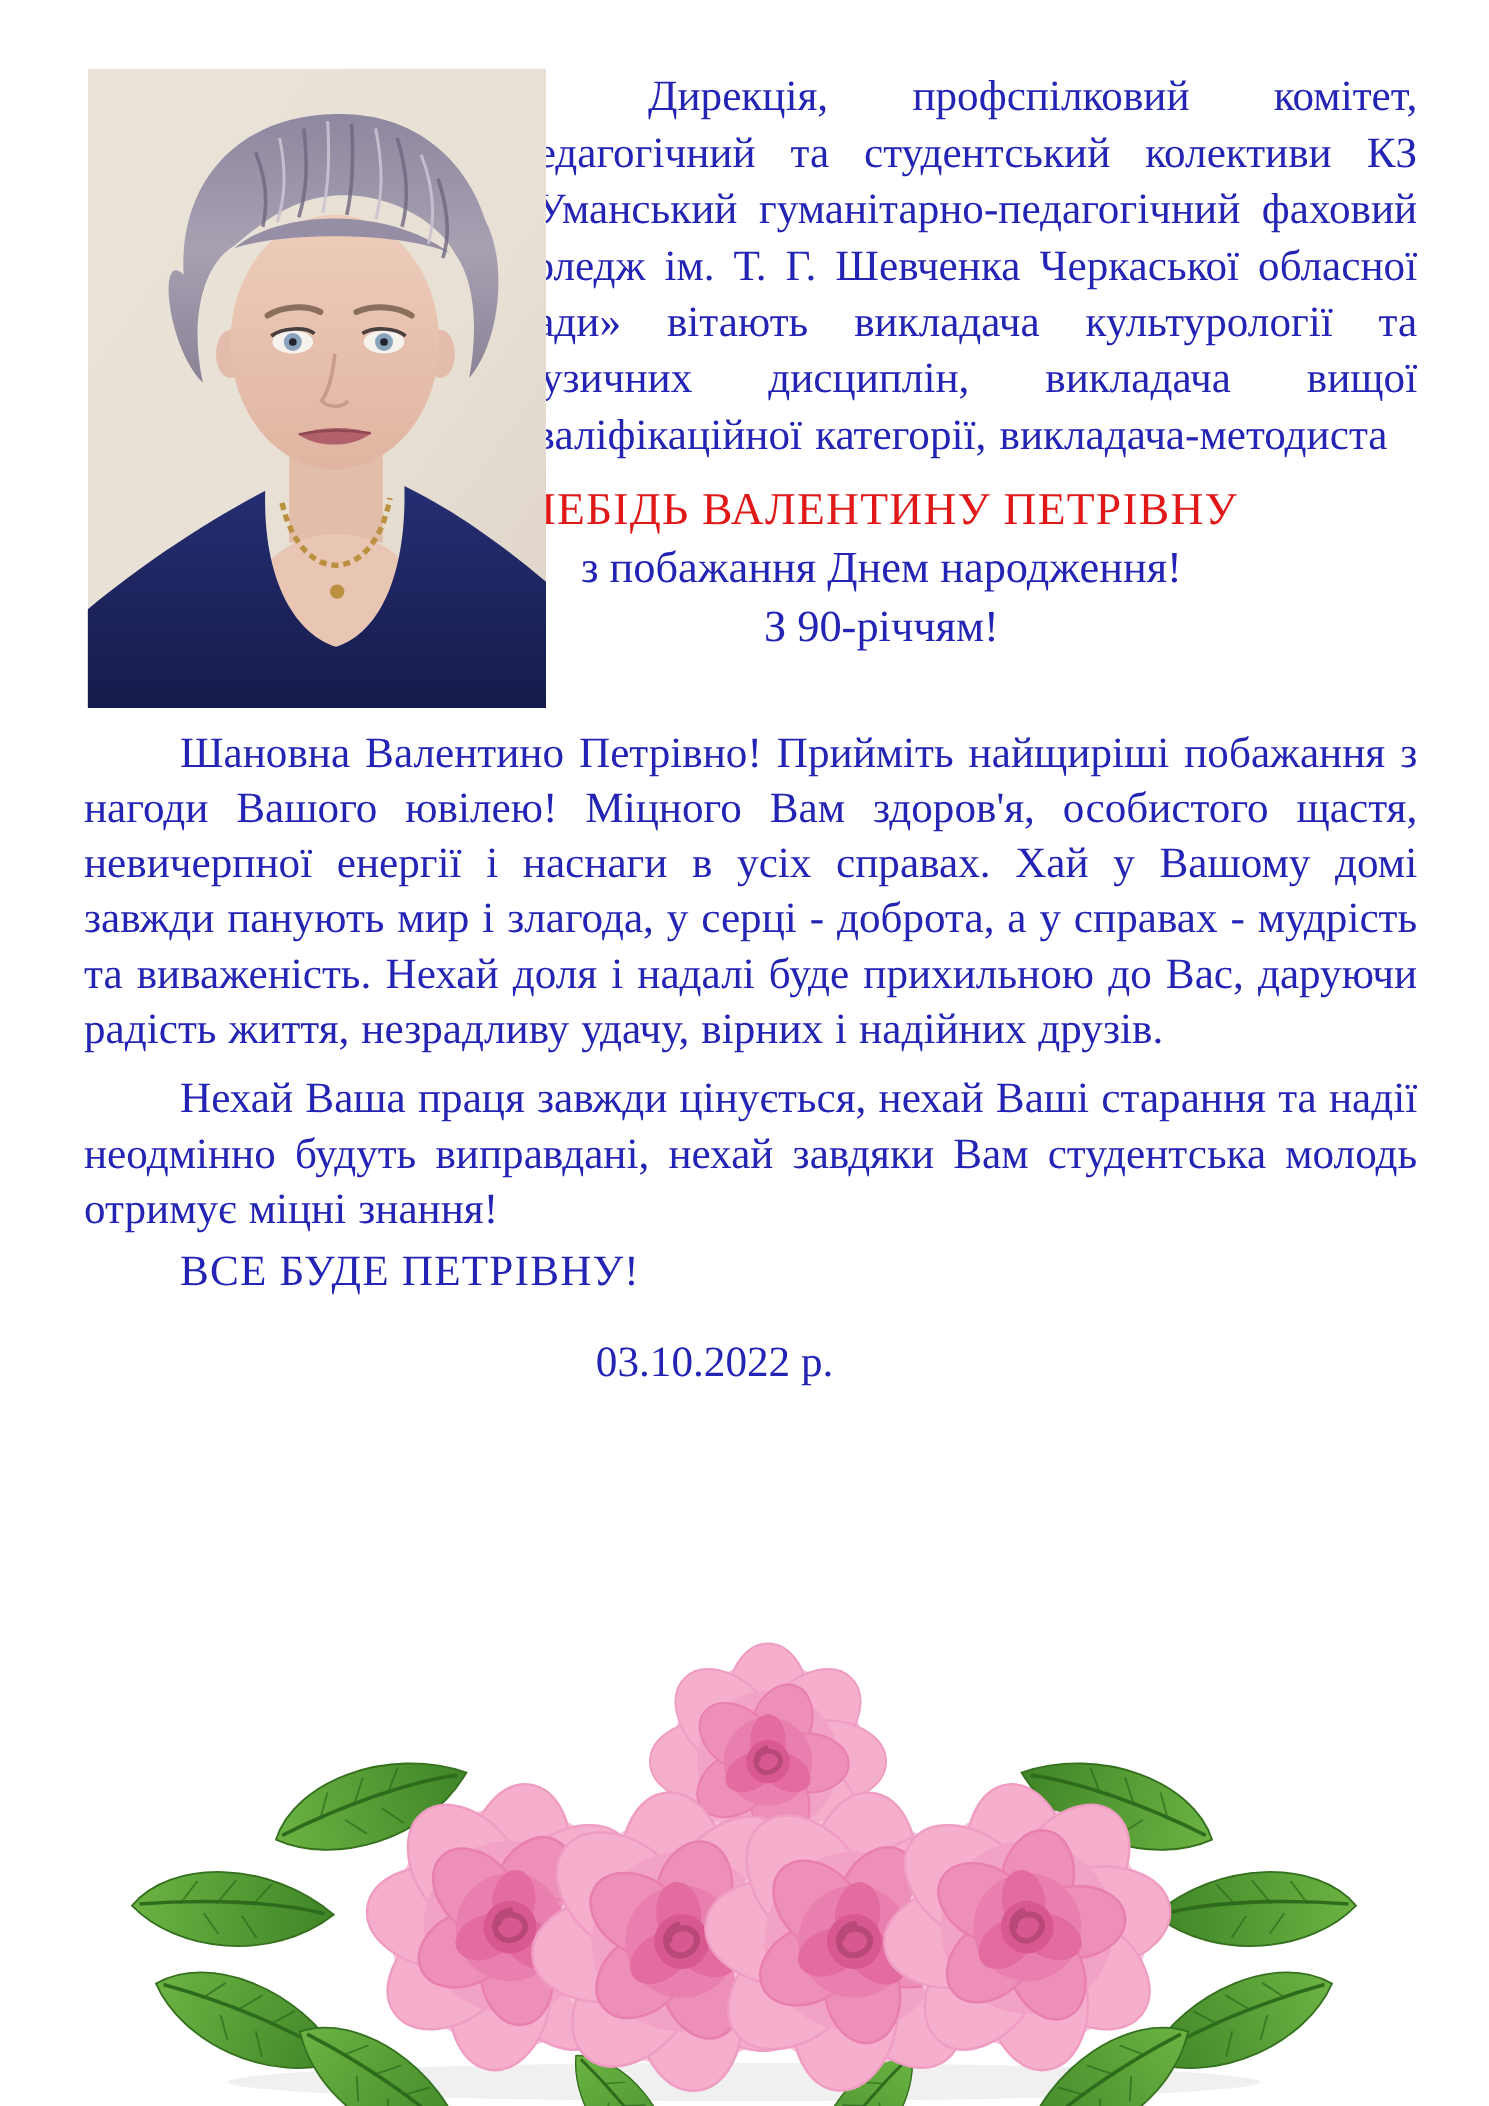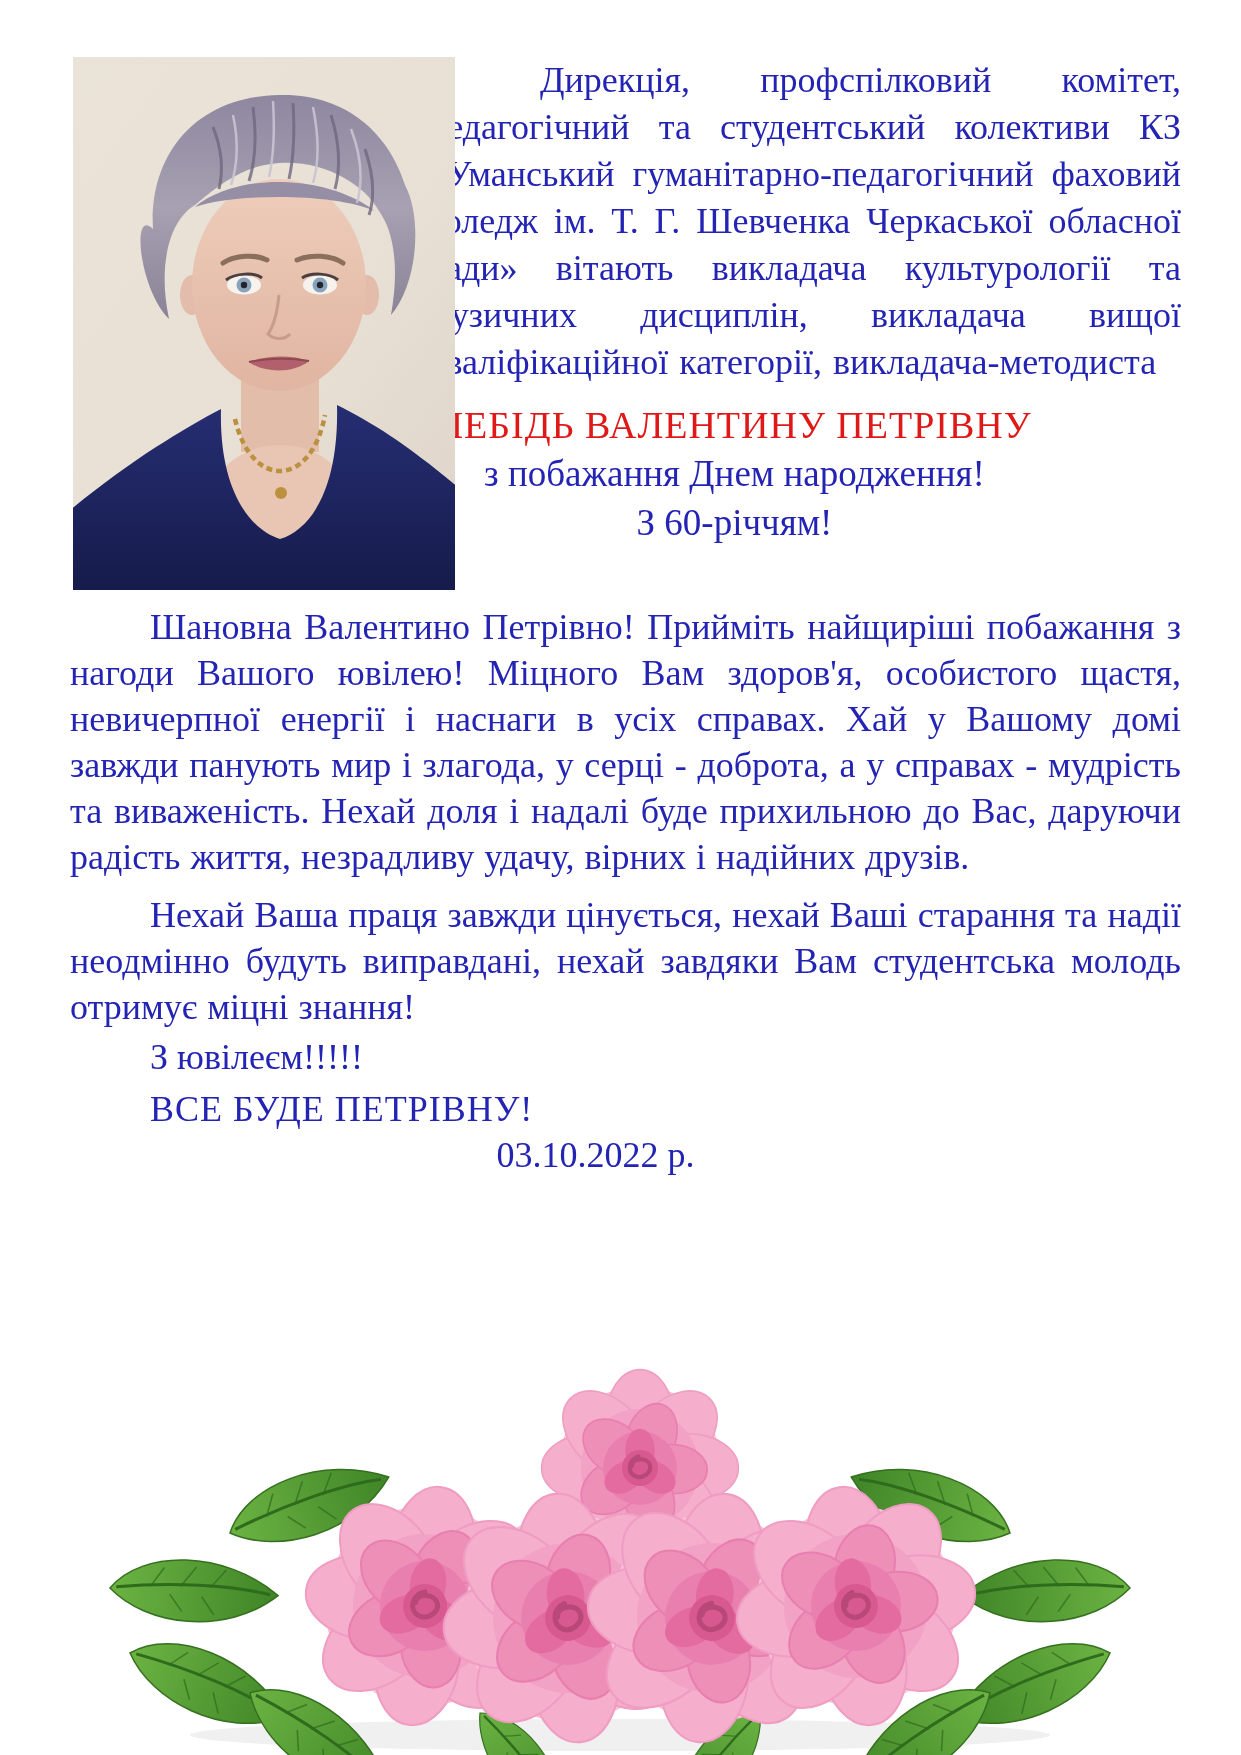--- a/index.html
+++ b/index.html
@@ -31,21 +31,21 @@
   .name-line   { color:var(--red); font-size:38px; line-height:47px; letter-spacing:1px; }
   .greet-line1 { font-size:37px; line-height:49px; }
   .greet-line2 { font-size:37px; line-height:50px; }
   .body-section {
     margin:12px 60px 0 70px; color:var(--blue);
     font-size:36px; line-height:46px;
   }
   .para { text-align:justify; text-indent:80px; word-spacing:1px;margin-top:12px; }
   .short-line { padding-left:80px; margin-top:4px; }
   .caps-line  { padding-left:80px; margin-top:6px; letter-spacing:1px; }
-  .date-line  { text-align:center; padding-right:60px; margin-top:0; }
+  .date-line  { text-align:center; padding-right:60px; margin-top:30px; }
   .flowers {
     position:absolute; left:90px; top:1363px; width:1060px; height:392px;
   }
   .flowers svg { display:block; width:100%; height:100%; }
 </style>
 </head>
 <body>
 
 <div class="page">
 
@@ -121,28 +121,27 @@
         <path d="M176,305 C196,298 218,298 236,304 C222,316 192,317 176,305 Z" fill="#b2616c"></path>
         <path d="M176,305 C196,301 218,301 236,304" fill="none" stroke="#8e4852" stroke-width="2"></path>
       </svg>
     </div>
 
     <p class="intro-paragraph">Дирекція, профспілковий комітет, педагогічний та студентський колективи КЗ «Уманський гуманітарно-педагогічний фаховий коледж ім. Т. Г. Шевченка Черкаської обласної ради» вітають викладача культурології та музичних дисциплін, викладача вищої кваліфікаційної категорії, викладача-методиста</p>
 
     <div class="greeting-block">
       <div class="name-line">ЛЕБІДЬ ВАЛЕНТИНУ ПЕТРІВНУ</div>
       <div class="greet-line1">з побажання Днем народження!</div>
-      <div class="greet-line2">З 60-річчям!</div>
+      <div class="greet-line2">З 90-річчям!</div>
     </div>
   </div>
 
   <div class="body-section">
     <p class="para">Шановна Валентино Петрівно! Прийміть найщиріші побажання з нагоди Вашого ювілею! Міцного Вам здоров'я, особистого щастя, невичерпної енергії і наснаги в усіх справах. Хай у Вашому домі завжди панують мир і злагода, у серці - доброта, а у справах - мудрість та виваженість. Нехай доля і надалі буде прихильною до Вас, даруючи радість життя, незрадливу удачу, вірних і надійних друзів.</p>
     <p class="para">Нехай Ваша праця завжди цінується, нехай Ваші старання та надії неодмінно будуть виправдані, нехай завдяки Вам студентська молодь отримує міцні знання!</p>
-    <p class="short-line">З ювілеєм!!!!!</p>
     <p class="caps-line">ВСЕ БУДЕ ПЕТРІВНУ!</p>
     <p class="date-line">03.10.2022 р.</p>
   </div>
 
   <div class="flowers">
     <svg viewBox="0 0 1060 392">
       <defs>
         <linearGradient id="leafGrad" x1="0" y1="0" x2="1" y2="0">
           <stop offset="0" stop-color="#6cb343"></stop>
           <stop offset="1" stop-color="#3f8527"></stop>

